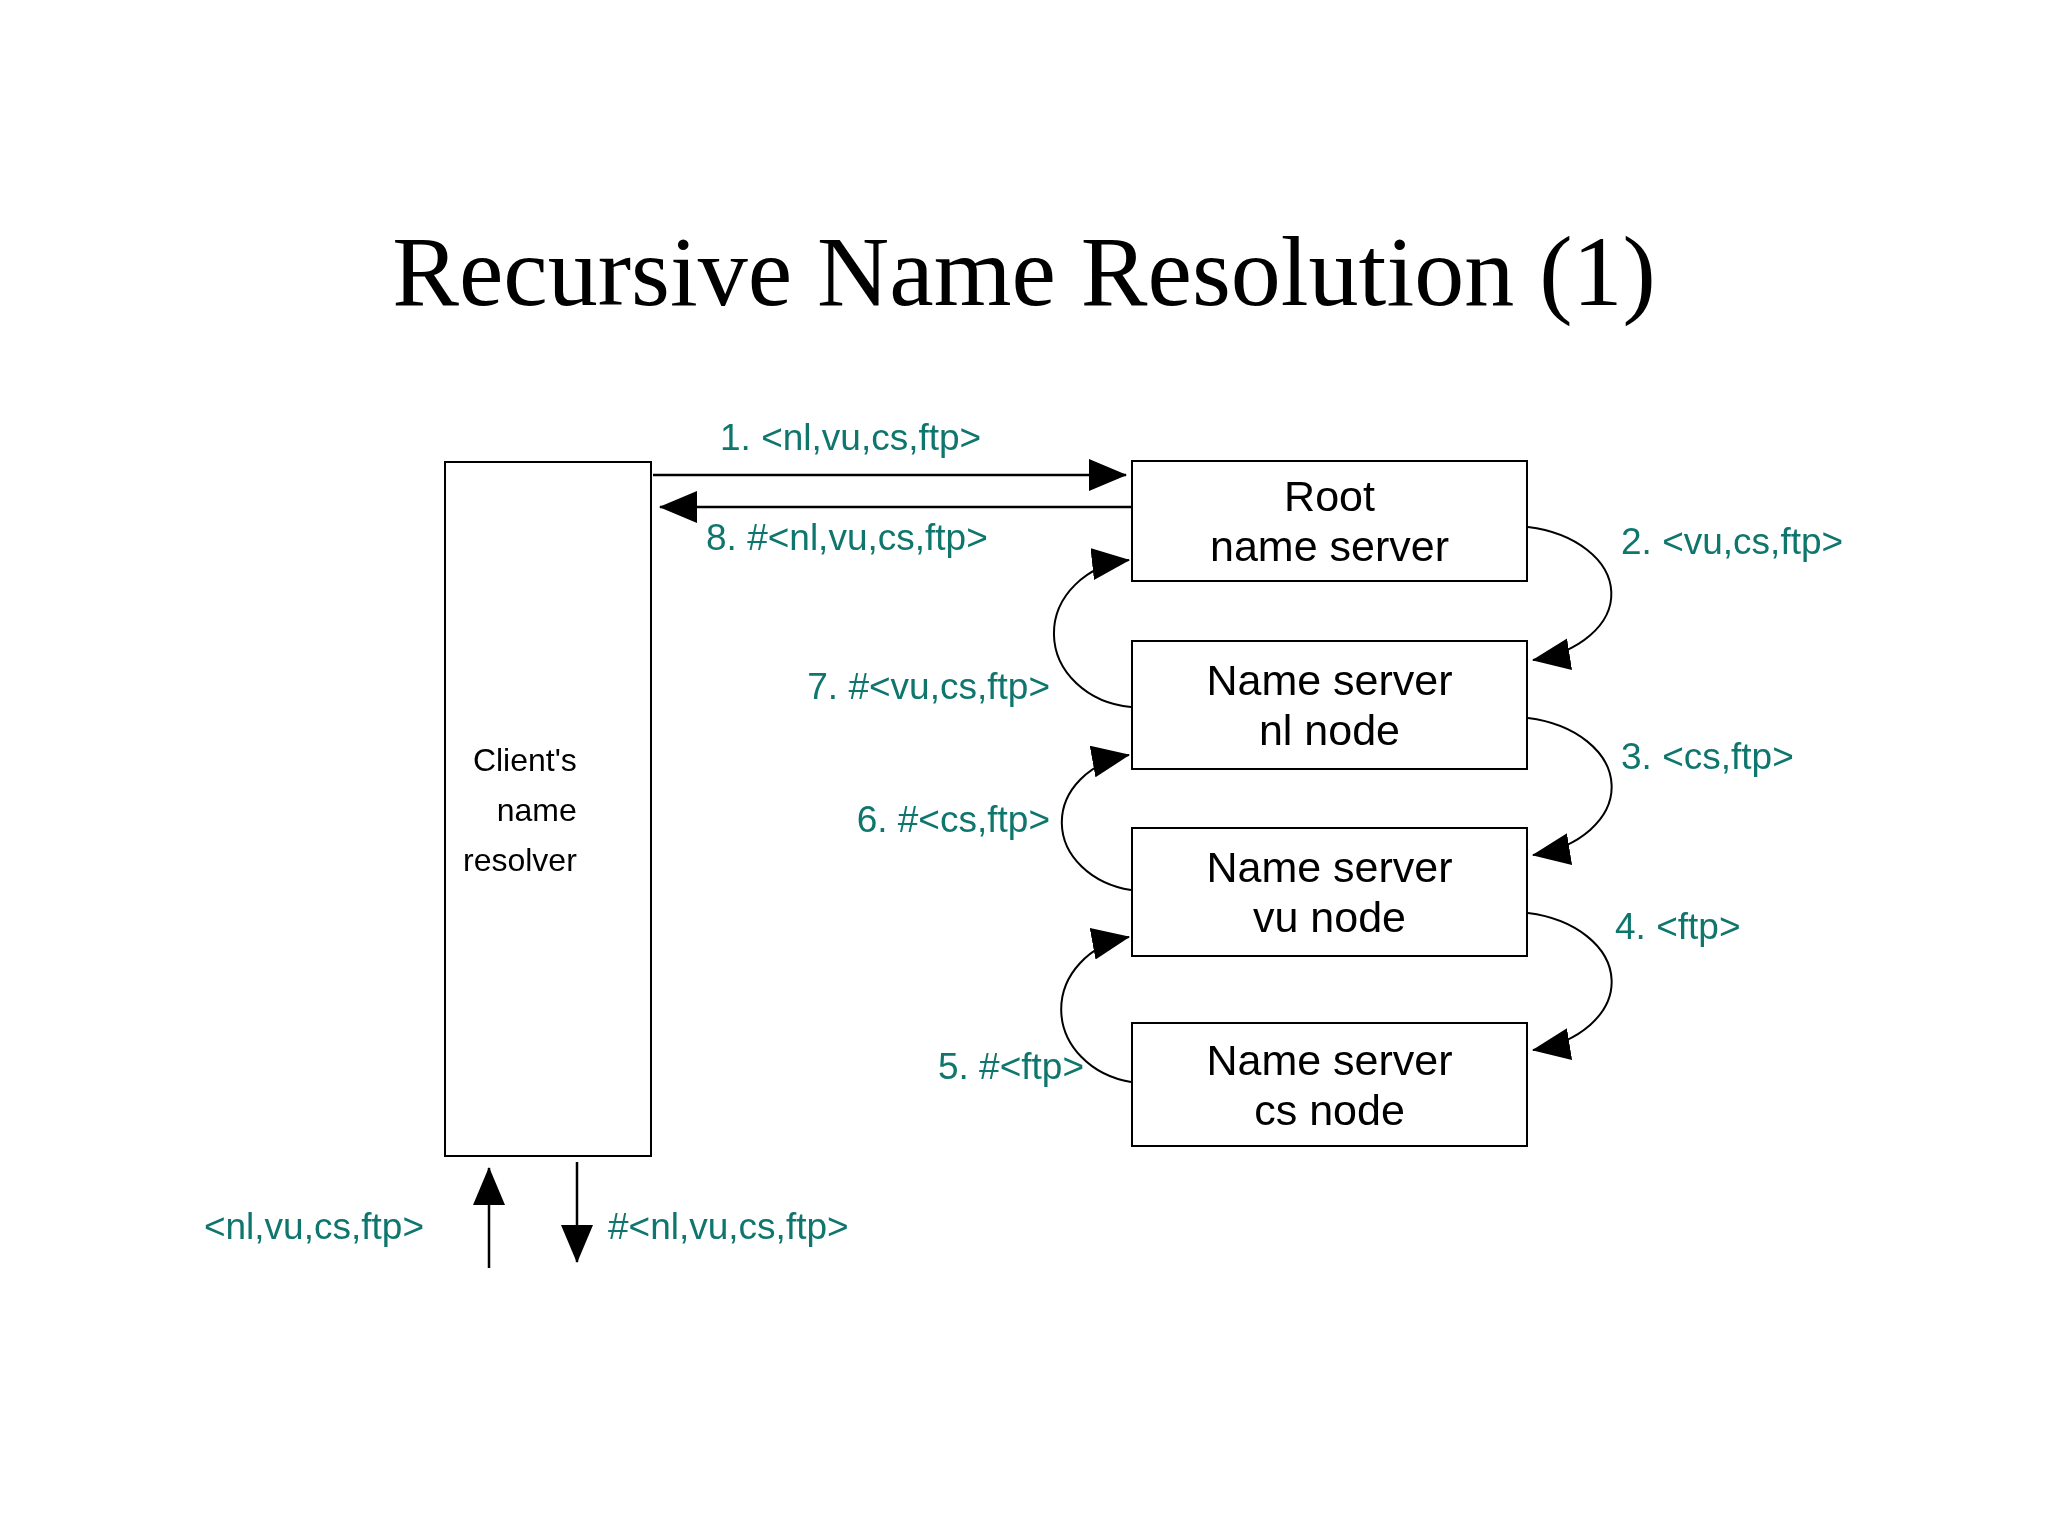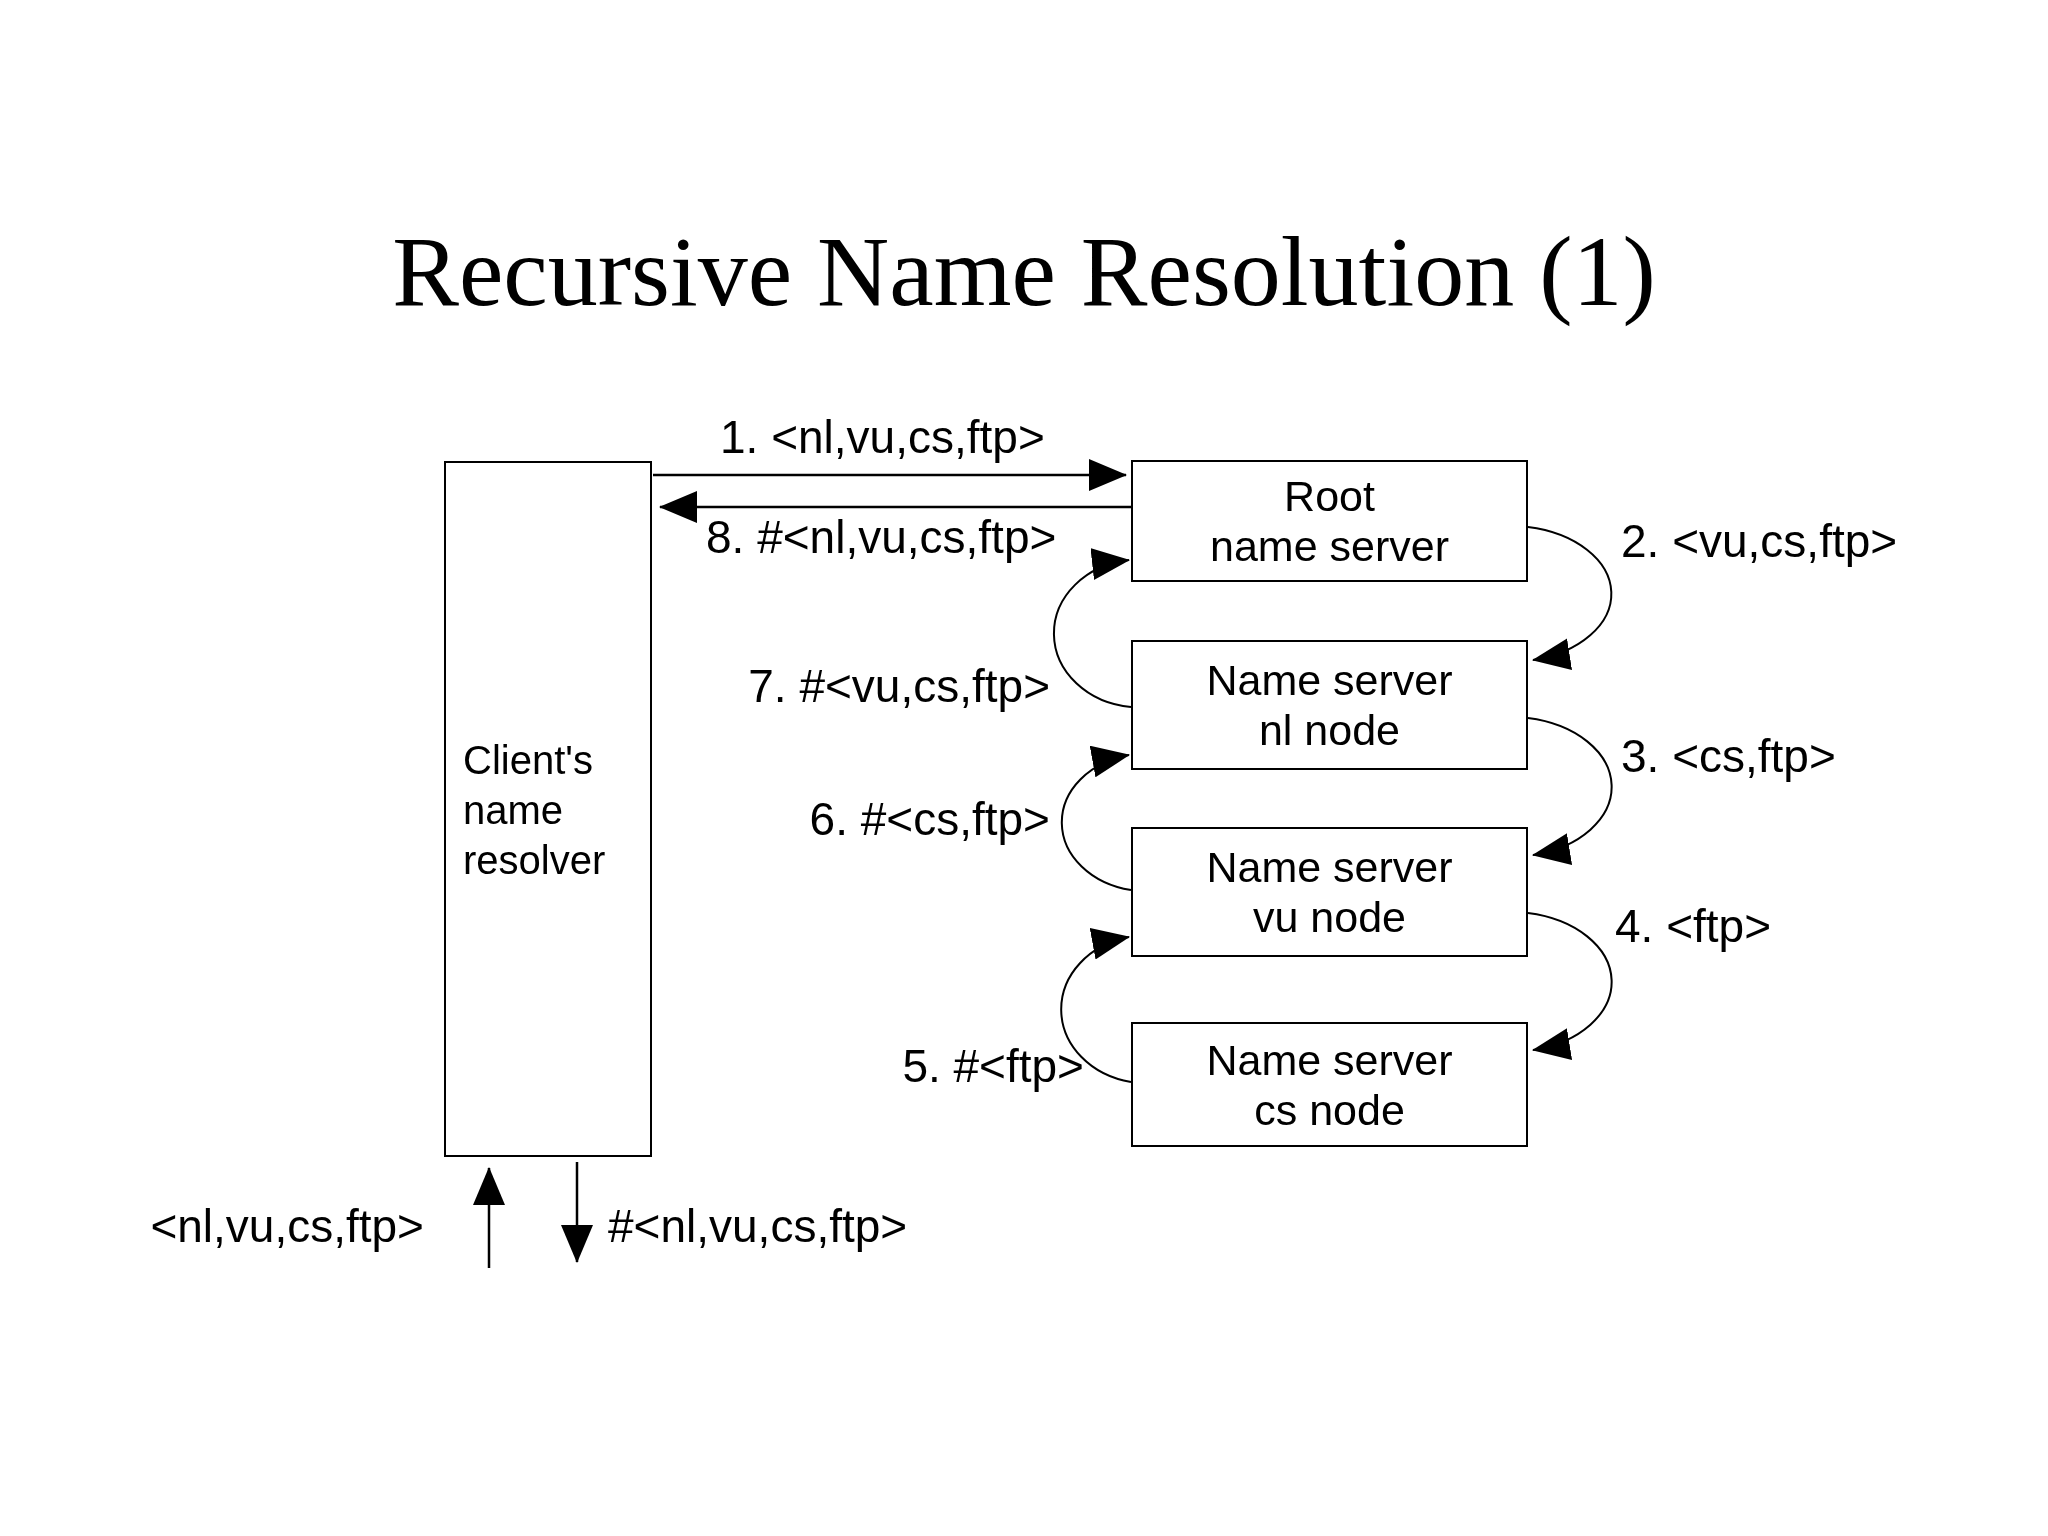--- a/index.html
+++ b/index.html
@@ -41,31 +41,31 @@
     white-space: nowrap;
   }
   #client-box { left: 444px; top: 461px; width: 208px; height: 696px; }
   #root-box   { left: 1131px; top: 460px; width: 397px; height: 122px; }
   #nl-box     { left: 1131px; top: 640px; width: 397px; height: 130px; }
   #vu-box     { left: 1131px; top: 827px; width: 397px; height: 130px; }
   #cs-box     { left: 1131px; top: 1022px; width: 397px; height: 125px; }
   .client-text {
     position: absolute;
     left: 17px; top: 272px;
-    font-size: 40px;
+    font-size: 32px;
     line-height: 50px;
-    text-align: left;
+    text-align: right;
     white-space: nowrap;
   }
   .lbl {
     position: absolute;
-    font-size: 46px;
+    font-size: 37px;
     line-height: 43px;
     white-space: nowrap;
-    color: #000000;
+    color: #0f766e;
   }
   #svg-layer { position: absolute; left: 0; top: 0; width: 2048px; height: 1536px; }
 </style>
 </head>
 <body>
 
 <div id="slide">
 
   <div class="title">Recursive Name Resolution (1)</div>
 

